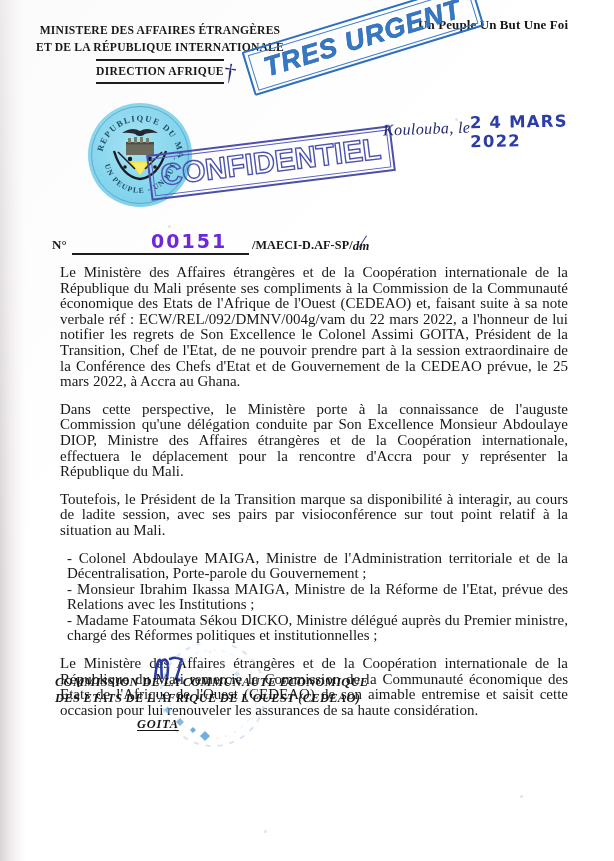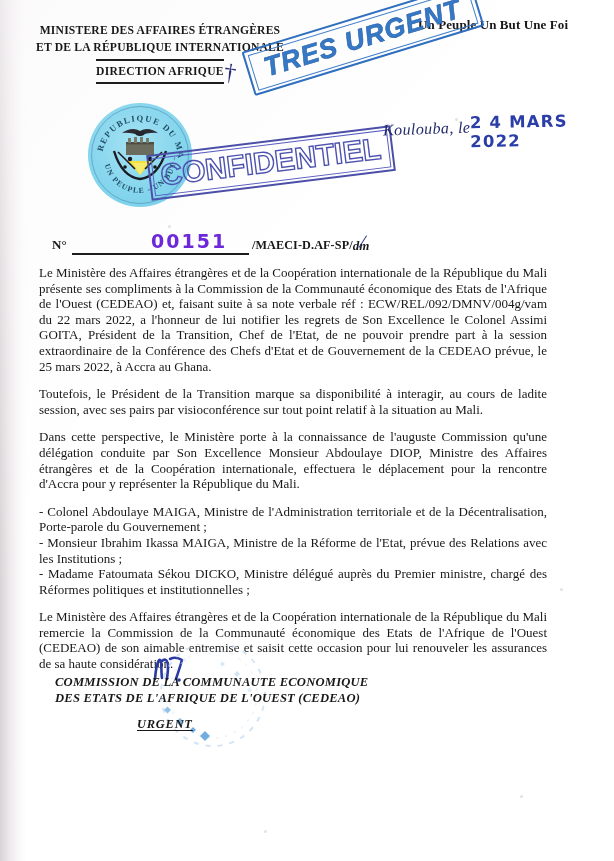--- a/index.html
+++ b/index.html
@@ -228,31 +228,31 @@
     position: absolute;
     left: 308px; top: -2px;
     font-size: 20px;
     color: #2c3580;
     transform: rotate(14deg);
   }
 
   
   .body {
     position: absolute;
-    left: 39px; top: 265px;
+    left: 60px; top: 265px;
     width: 508px;
-    font-size: 13px;
+    font-size: 15px;
     line-height: 15.6px;
     text-align: justify;
     text-justify: inter-word;
   }
   .body p { margin: 0 0 12px 0; }
   .body p.tight { margin-bottom: 0; }
   .list-block { margin: 0 0 12px 0; }
-  .list-block div { text-align: justify; }
+  .list-block div { text-align: justify; margin-left: 7px; }
 
   
   .sig-mark {
     position: absolute;
     left: 152px; top: 651px;
     width: 48px; height: 34px;
     pointer-events: none;
   }
 
   
@@ -371,22 +371,22 @@
   <div class="ref-row">
     <span class="ref-n">N°</span>
     <span class="ref-num">00151</span>
     <span class="ref-underline"></span>
     <span class="ref-suffix"><span>/MAECI-D.AF-SP/</span><span class="dm">dm</span></span>
     <span class="hand-slash">/</span>
   </div>
 
   <div class="body">
     <p>Le Ministère des Affaires étrangères et de la Coopération internationale de la République du Mali présente ses compliments à la Commission de la Communauté économique des Etats de l'Afrique de l'Ouest (CEDEAO) et, faisant suite à sa note verbale réf : ECW/REL/092/DMNV/004g/vam du 22 mars 2022, a l'honneur de lui notifier les regrets de Son Excellence le Colonel Assimi GOITA, Président de la Transition, Chef de l'Etat, de ne pouvoir prendre part à la session extraordinaire de la Conférence des Chefs d'Etat et de Gouvernement de la CEDEAO prévue, le 25 mars 2022, à Accra au Ghana.</p>
+    <p>Dans cette perspective, le Ministère porte à la connaissance de l'auguste Commission qu'une délégation conduite par Son Excellence Monsieur Abdoulaye DIOP, Ministre des Affaires étrangères et de la Coopération internationale, effectuera le déplacement pour la rencontre d'Accra pour y représenter la République du Mali.</p>
     <p>Toutefois, le Président de la Transition marque sa disponibilité à interagir, au cours de ladite session, avec ses pairs par visioconférence sur tout point relatif à la situation au Mali.</p>
-    <p>Dans cette perspective, le Ministère porte à la connaissance de l'auguste Commission qu'une délégation conduite par Son Excellence Monsieur Abdoulaye DIOP, Ministre des Affaires étrangères et de la Coopération internationale, effectuera le déplacement pour la rencontre d'Accra pour y représenter la République du Mali.</p>
     <div class="list-block">
       <div>- Colonel Abdoulaye MAIGA, Ministre de l'Administration territoriale et de la Décentralisation, Porte-parole du Gouvernement ;</div>
       <div>- Monsieur Ibrahim Ikassa MAIGA, Ministre de la Réforme de l'Etat, prévue des Relations avec les Institutions ;</div>
       <div>- Madame Fatoumata Sékou DICKO, Ministre délégué auprès du Premier ministre, chargé des Réformes politiques et institutionnelles ;</div>
     </div>
     <p class="tight">Le Ministère des Affaires étrangères et de la Coopération internationale de la République du Mali remercie la Commission de la Communauté économique des Etats de l'Afrique de l'Ouest (CEDEAO) de son aimable entremise et saisit cette occasion pour lui renouveler les assurances de sa haute considération.</p>
   </div>
 
   <svg class="sig-mark" viewBox="0 0 48 34">
     <path d="M3,28 C4,16 6,8 8,9 C10,10 9,22 10,27 M10,10 C13,7 16,9 16,16 C16,22 15,26 15,28 M18,8 C22,6 27,7 30,9 M30,9 C28,16 26,22 24,28" fill="none" stroke="#2a3aa0" stroke-width="2.6" stroke-linecap="round"></path>
@@ -403,16 +403,16 @@
     <path d="M86,30 l3,-3 l3,3 l-3,3 Z" fill="#9cc6e8" opacity=".55"></path>
     <path d="M72,20 l2.5,-2.5 l2.5,2.5 l-2.5,2.5 Z" fill="#a8cfec" opacity=".5"></path>
     <path d="M99,46 l2.5,-2.5 l2.5,2.5 l-2.5,2.5 Z" fill="#b4d6ef" opacity=".5"></path>
     <path d="M34,16 l2.5,-2.5 l2.5,2.5 l-2.5,2.5 Z" fill="#cfe3f4" opacity=".45"></path>
     <path d="M60,8 l2,-2 l2,2 l-2,2 Z" fill="#d6e8f7" opacity=".45"></path>
   </svg>
 
   <div class="recipient">
     <div>COMMISSION DE LA COMMUNAUTE ECONOMIQUE</div>
     <div>DES ETATS DE L'AFRIQUE DE L'OUEST (CEDEAO)</div>
-    <div><span class="city">URGENT</span></div>
+    <div><span class="city">GOITA</span></div>
   </div>
 
 </div>
 
 </body></html>

